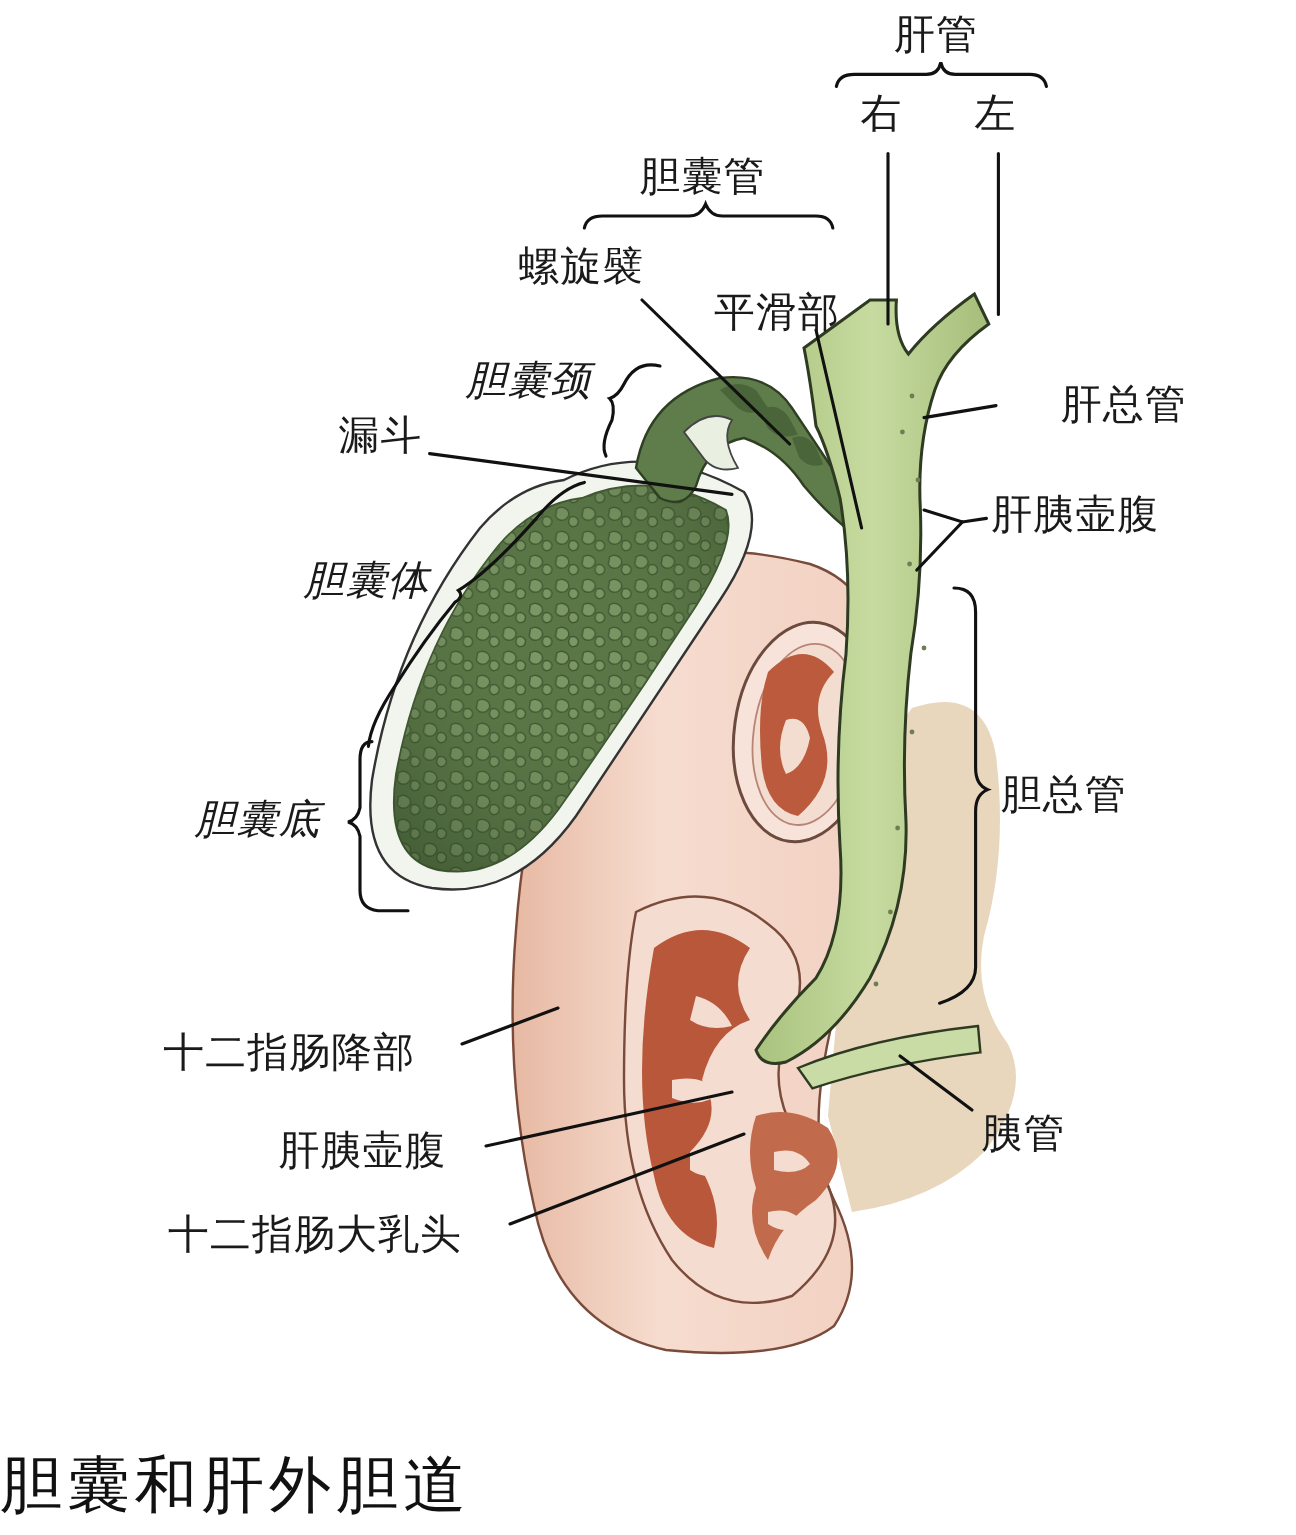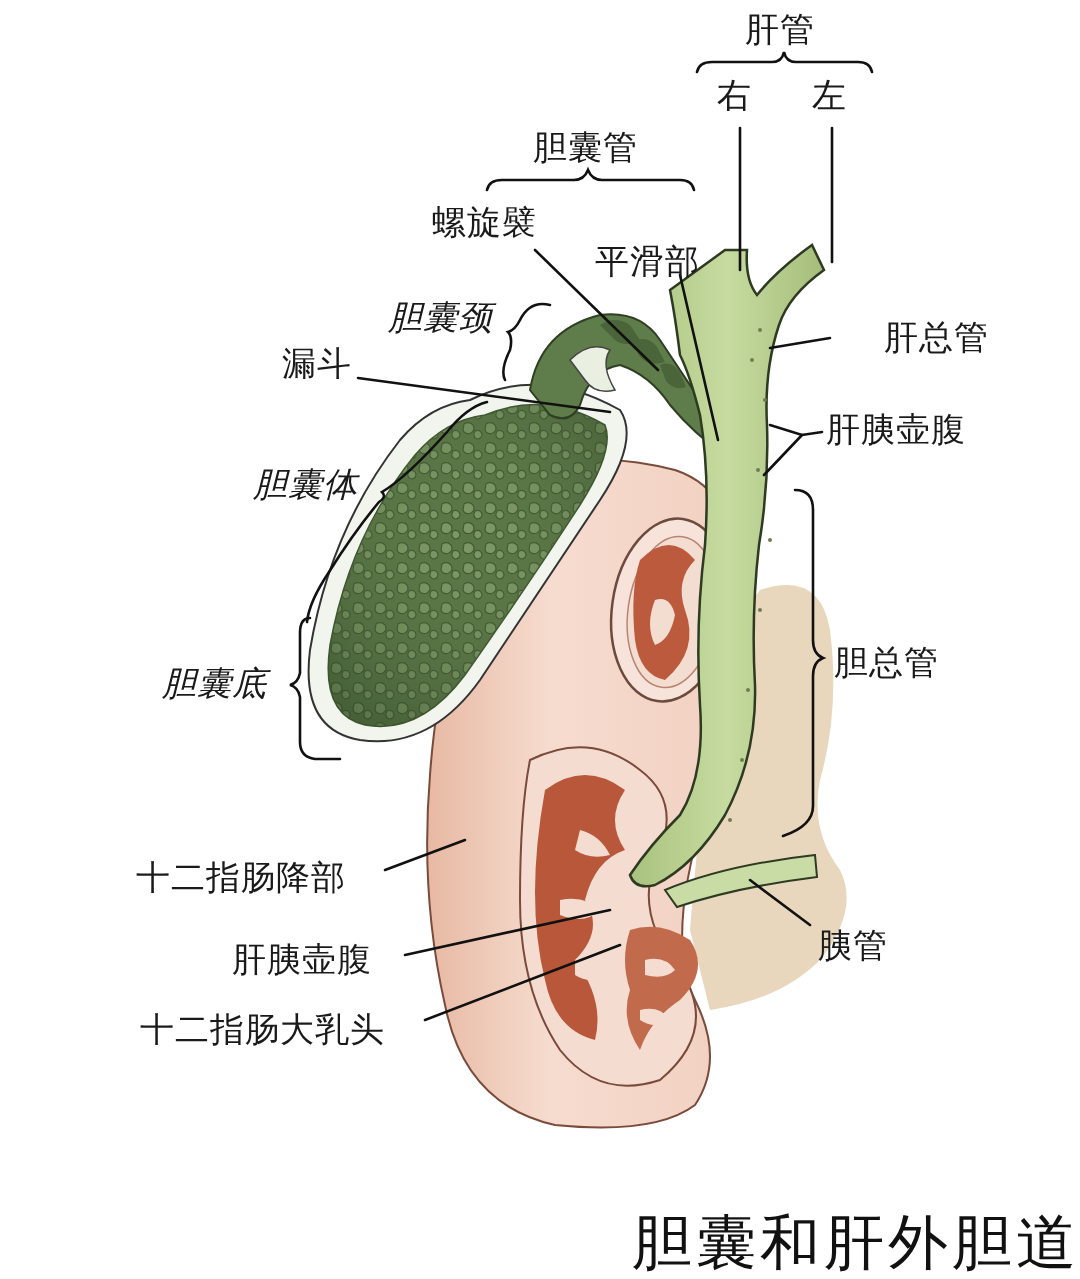--- a/index.html
+++ b/index.html
@@ -1,19 +1,19 @@
 <!DOCTYPE html>
 <html><head>
 <meta charset="utf-8">
 <style>
   html,body{margin:0;padding:0;background:#ffffff;}
   body{width:1080px;height:1279px;position:relative;overflow:hidden;font-family:"DejaVu Sans","Liberation Sans",sans-serif;}
   #stage{position:absolute;left:0;top:0;width:934px;height:1279px;}
   .lbl{position:absolute;font-size:34px;color:#1a1a1a;white-space:nowrap;line-height:1;letter-spacing:1px;}
-  .title{position:absolute;left:0;width:1080px;top:1212px;text-align:right;font-size:60px;color:#111;letter-spacing:4px;line-height:1;}
+  .title{position:absolute;left:0;width:1080px;top:1212px;text-align:left;font-size:52px;color:#111;letter-spacing:4px;line-height:1;}
 </style>
 </head>
 <body>
 
 <div id="stage">
   <svg width="1080" height="1279" viewBox="0 0 1080 1279" style="position:absolute;left:0;top:0;">
     <defs>
       <pattern id="cells" width="22" height="20" patternUnits="userSpaceOnUse">
         <rect width="22" height="20" fill="#5a7646"></rect>
         <path d="M2 4 q5 -3 9 1 q3 5 -2 8 q-6 2 -8 -3z M13 11 q5 -2 7 3 q0 5 -5 5 q-5 -2 -2 -8z" fill="#7d9866" stroke="#3f5731" stroke-width="1.2"></path>

